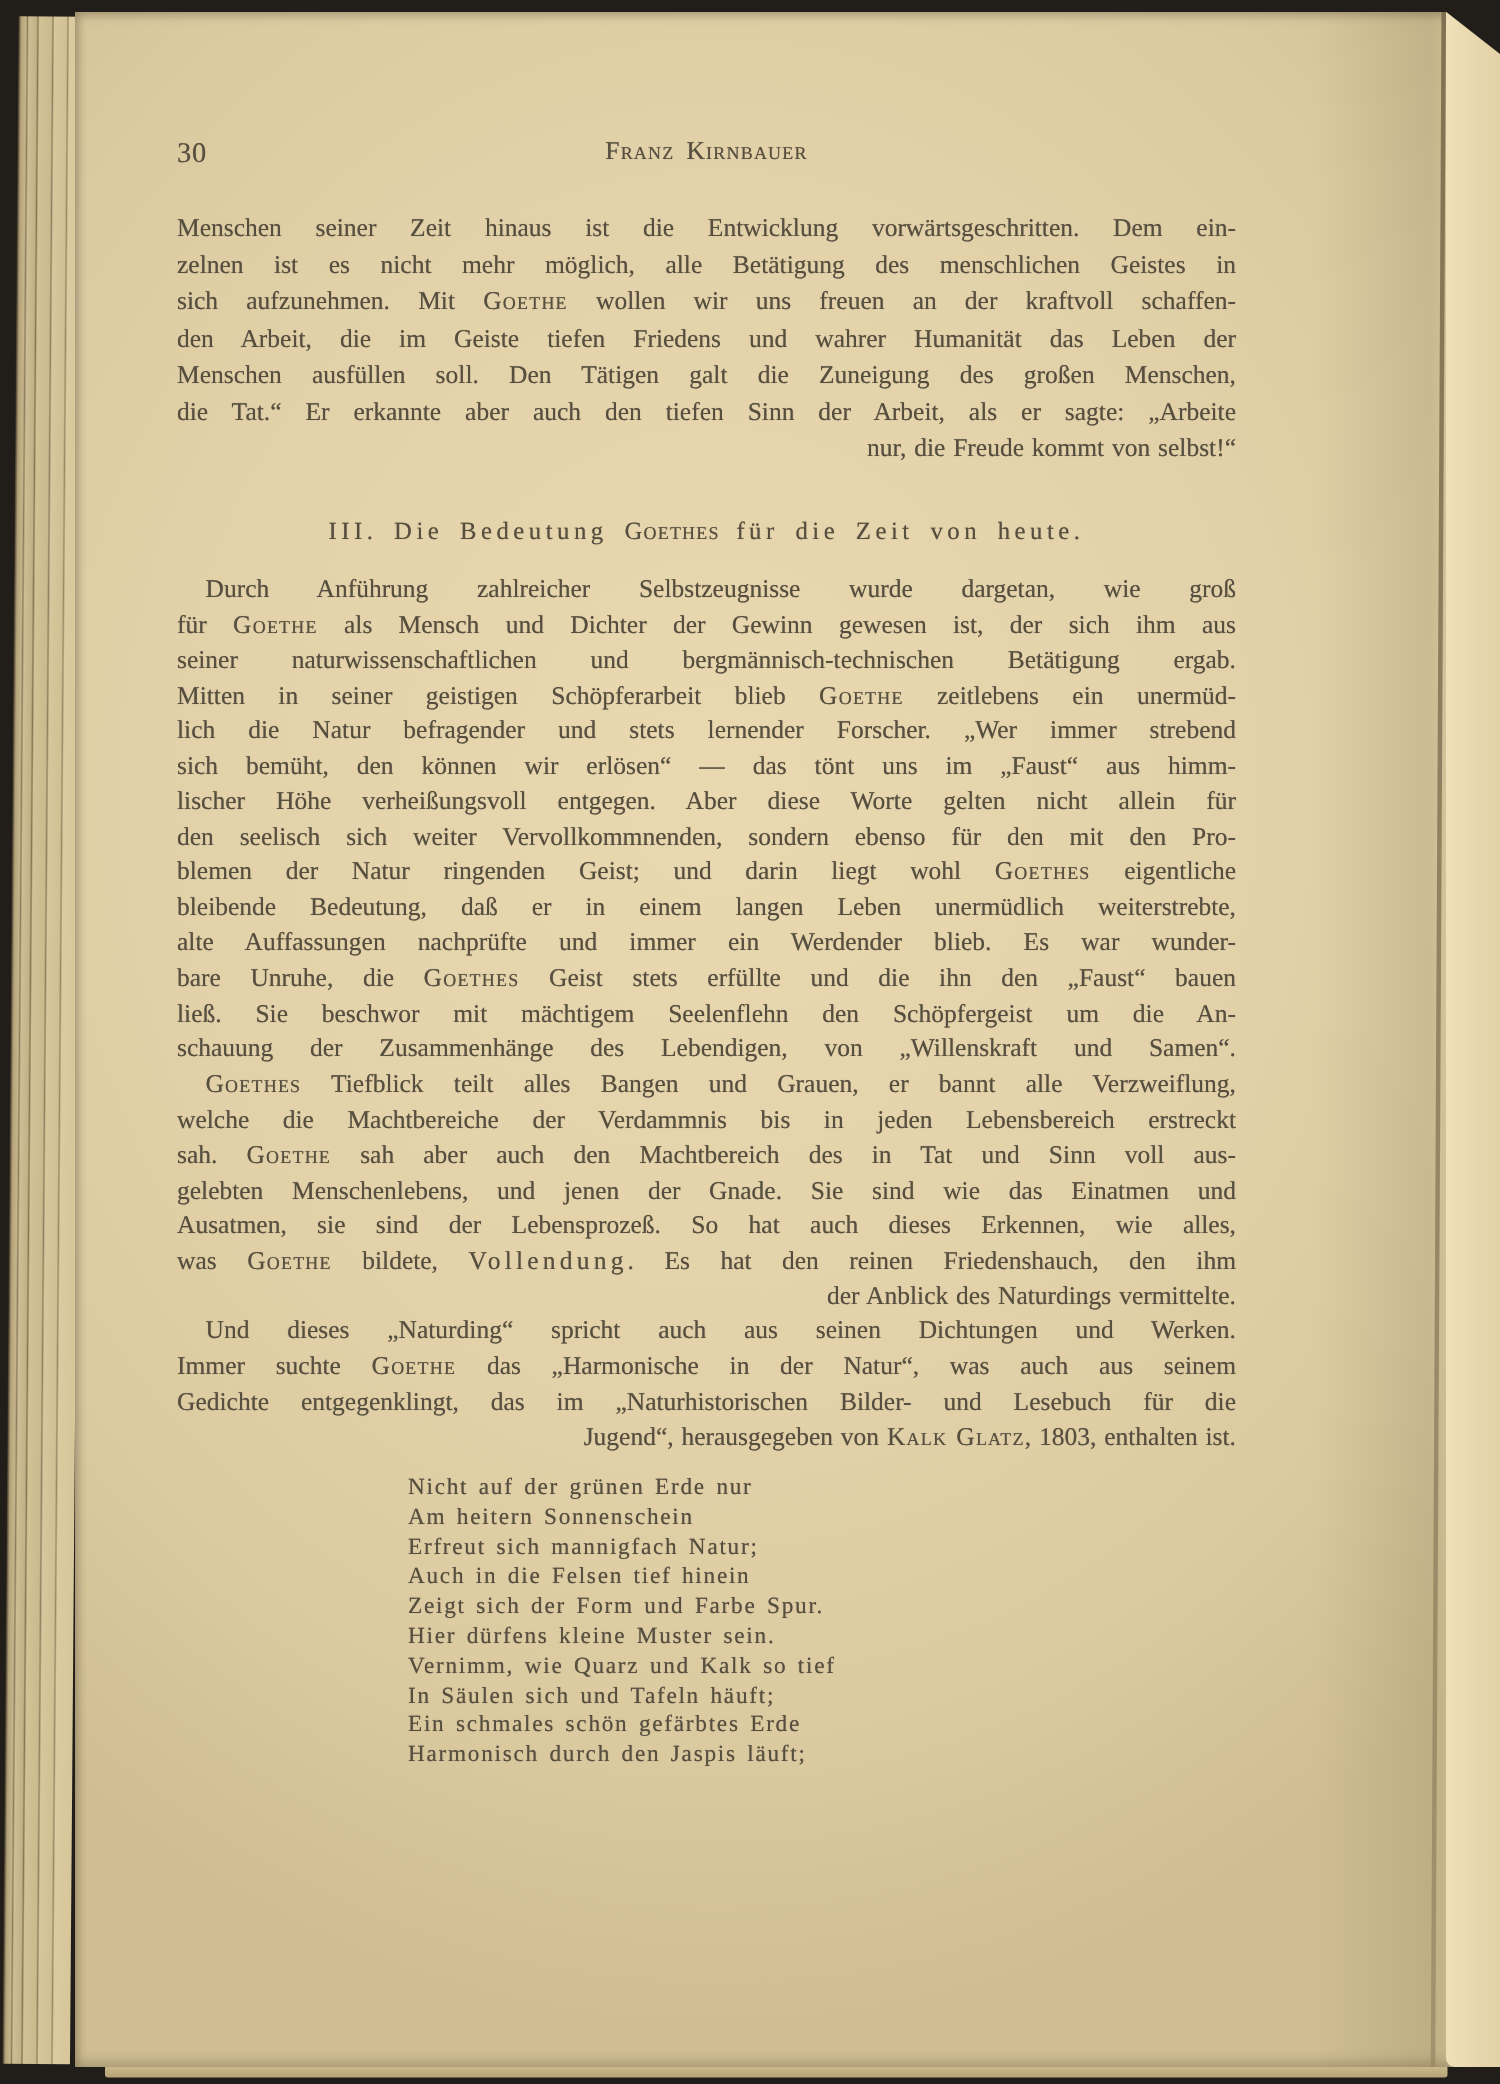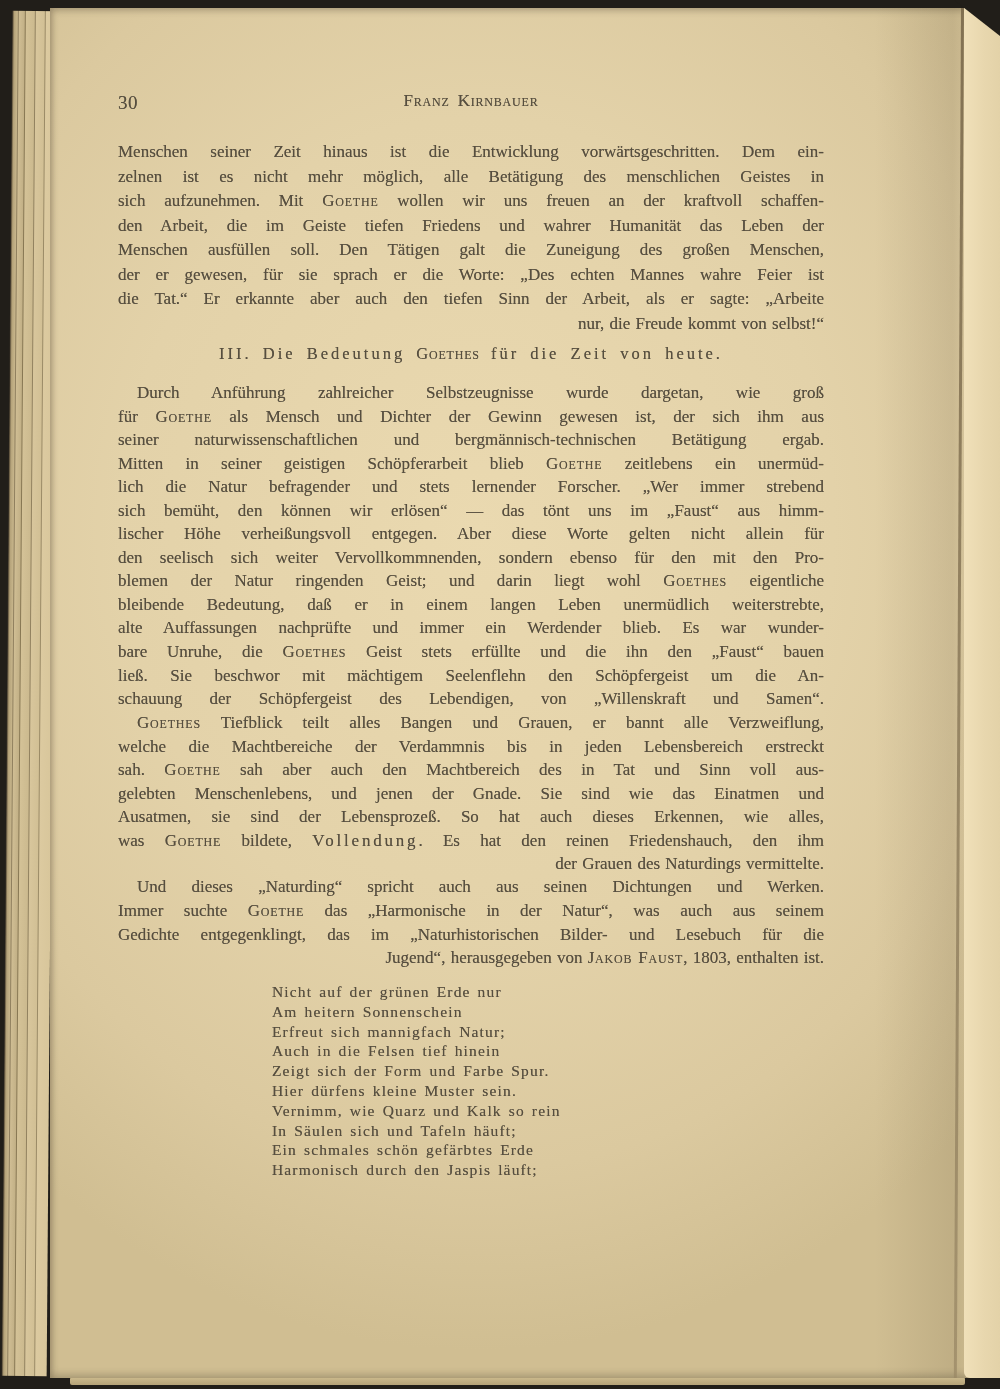--- a/index.html
+++ b/index.html
@@ -100,63 +100,62 @@
   <div class="textflow">
     <div class="page-num">30</div>
     <div class="running-header"><span class="sc">Franz Kirnbauer</span></div>
     <div id="text-flow">
         <div class="block b0 paragraph">
           <div class="line just">Menschen seiner Zeit hinaus ist die Entwicklung vorwärtsgeschritten. Dem ein-</div>
           <div class="line just">zelnen ist es nicht mehr möglich, alle Betätigung des menschlichen Geistes in</div>
           <div class="line just">sich aufzunehmen. Mit <span class="sc">Goethe</span> wollen wir uns freuen an der kraftvoll schaffen-</div>
           <div class="line just">den Arbeit, die im Geiste tiefen Friedens und wahrer Humanität das Leben der</div>
           <div class="line just">Menschen ausfüllen soll. Den Tätigen galt die Zuneigung des großen Menschen,</div>
-          <div class="line just">der er gewesen, für sie sprach er die Worte: „Des echten Mannes wahre Feier ist</div>
           <div class="line just">die Tat.“ Er erkannte aber auch den tiefen Sinn der Arbeit, als er sagte: „Arbeite</div>
           <div class="line">nur, die Freude kommt von selbst!“</div>
         </div>
         <div class="block b1 heading">III. Die Bedeutung <span class="sc">Goethes</span> für die Zeit von heute.</div>
         <div class="block b2 paragraph">
           <div class="line just indent">Durch Anführung zahlreicher Selbstzeugnisse wurde dargetan, wie groß</div>
           <div class="line just">für <span class="sc">Goethe</span> als Mensch und Dichter der Gewinn gewesen ist, der sich ihm aus</div>
           <div class="line just">seiner naturwissenschaftlichen und bergmännisch-technischen Betätigung ergab.</div>
           <div class="line just">Mitten in seiner geistigen Schöpferarbeit blieb <span class="sc">Goethe</span> zeitlebens ein unermüd-</div>
           <div class="line just">lich die Natur befragender und stets lernender Forscher. „Wer immer strebend</div>
           <div class="line just">sich bemüht, den können wir erlösen“ — das tönt uns im „Faust“ aus himm-</div>
           <div class="line just">lischer Höhe verheißungsvoll entgegen. Aber diese Worte gelten nicht allein für</div>
           <div class="line just">den seelisch sich weiter Vervollkommnenden, sondern ebenso für den mit den Pro-</div>
           <div class="line just">blemen der Natur ringenden Geist; und darin liegt wohl <span class="sc">Goethes</span> eigentliche</div>
           <div class="line just">bleibende Bedeutung, daß er in einem langen Leben unermüdlich weiterstrebte,</div>
           <div class="line just">alte Auffassungen nachprüfte und immer ein Werdender blieb. Es war wunder-</div>
           <div class="line just">bare Unruhe, die <span class="sc">Goethes</span> Geist stets erfüllte und die ihn den „Faust“ bauen</div>
           <div class="line just">ließ. Sie beschwor mit mächtigem Seelenflehn den Schöpfergeist um die An-</div>
-          <div class="line just">schauung der Schöpfergeist des Lebendigen, von „Willenskraft und Samen“.</div>
+          <div class="line just">schauung der Zusammenhänge des Lebendigen, von „Willenskraft und Samen“.</div>
         </div>
         <div class="block b3 paragraph">
           <div class="line just indent"><span class="sc">Goethes</span> Tiefblick teilt alles Bangen und Grauen, er bannt alle Verzweiflung,</div>
           <div class="line just">welche die Machtbereiche der Verdammnis bis in jeden Lebensbereich erstreckt</div>
           <div class="line just">sah. <span class="sc">Goethe</span> sah aber auch den Machtbereich des in Tat und Sinn voll aus-</div>
           <div class="line just">gelebten Menschenlebens, und jenen der Gnade. Sie sind wie das Einatmen und</div>
           <div class="line just">Ausatmen, sie sind der Lebensprozeß. So hat auch dieses Erkennen, wie alles,</div>
           <div class="line just">was <span class="sc">Goethe</span> bildete, <span class="sp">Vollendung</span>. Es hat den reinen Friedenshauch, den ihm</div>
-          <div class="line">der Grauen des Naturdings vermittelte.</div>
+          <div class="line">der Anblick des Naturdings vermittelte.</div>
         </div>
         <div class="block b4 paragraph">
           <div class="line just indent">Und dieses „Naturding“ spricht auch aus seinen Dichtungen und Werken.</div>
           <div class="line just">Immer suchte <span class="sc">Goethe</span> das „Harmonische in der Natur“, was auch aus seinem</div>
           <div class="line just">Gedichte entgegenklingt, das im „Naturhistorischen Bilder- und Lesebuch für die</div>
-          <div class="line">Jugend“, herausgegeben von <span class="sc">Jakob Faust</span>, 1803, enthalten ist.</div>
+          <div class="line">Jugend“, herausgegeben von <span class="sc">Kalk Glatz</span>, 1803, enthalten ist.</div>
         </div>
         <div class="block b5 poem">
           <div class="pline">Nicht auf der grünen Erde nur</div>
           <div class="pline">Am heitern Sonnenschein</div>
           <div class="pline">Erfreut sich mannigfach Natur;</div>
           <div class="pline">Auch in die Felsen tief hinein</div>
           <div class="pline">Zeigt sich der Form und Farbe Spur.</div>
           <div class="pline">Hier dürfens kleine Muster sein.</div>
-          <div class="pline">Vernimm, wie Quarz und Kalk so rein</div>
+          <div class="pline">Vernimm, wie Quarz und Kalk so tief</div>
           <div class="pline">In Säulen sich und Tafeln häuft;</div>
           <div class="pline">Ein schmales schön gefärbtes Erde</div>
           <div class="pline">Harmonisch durch den Jaspis läuft;</div>
         </div>
       </div>
   </div>
 </div>
 
 </body></html>

